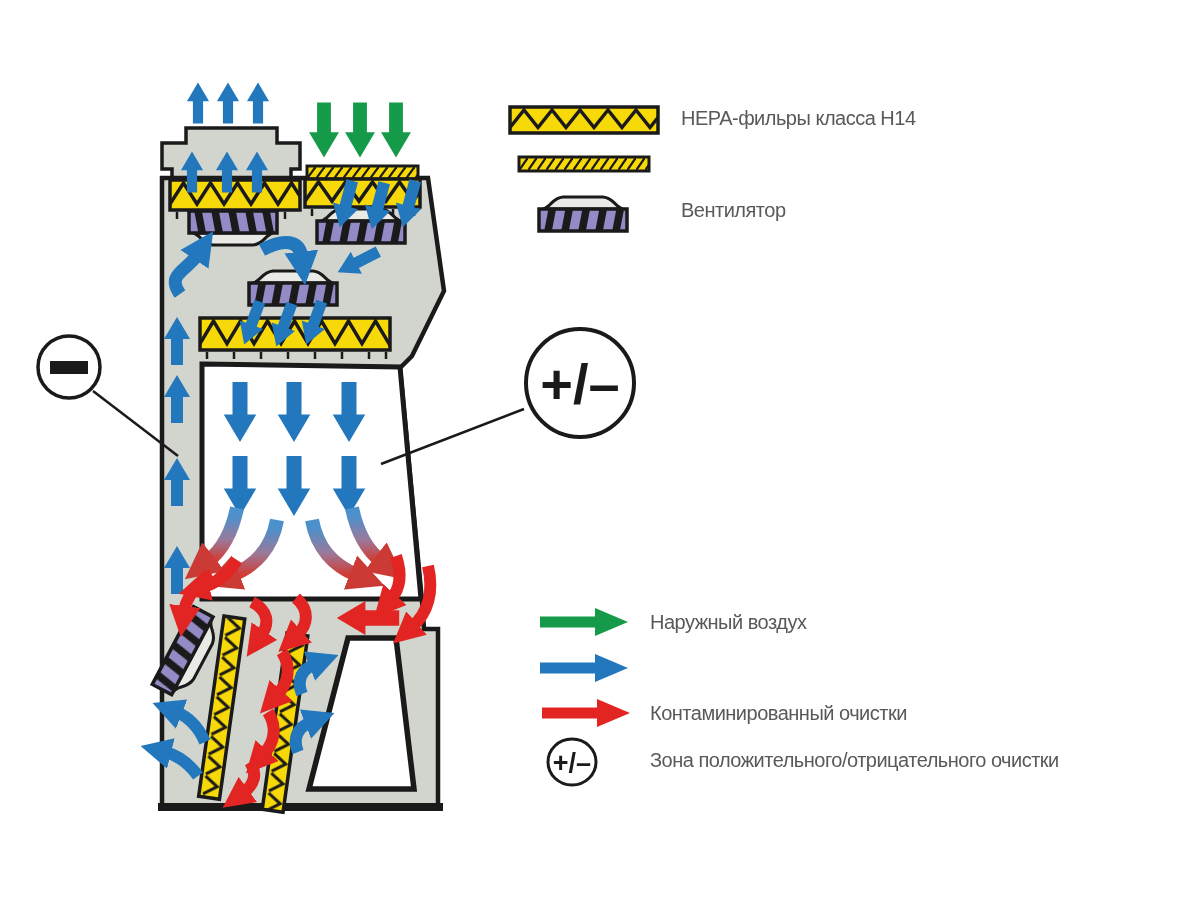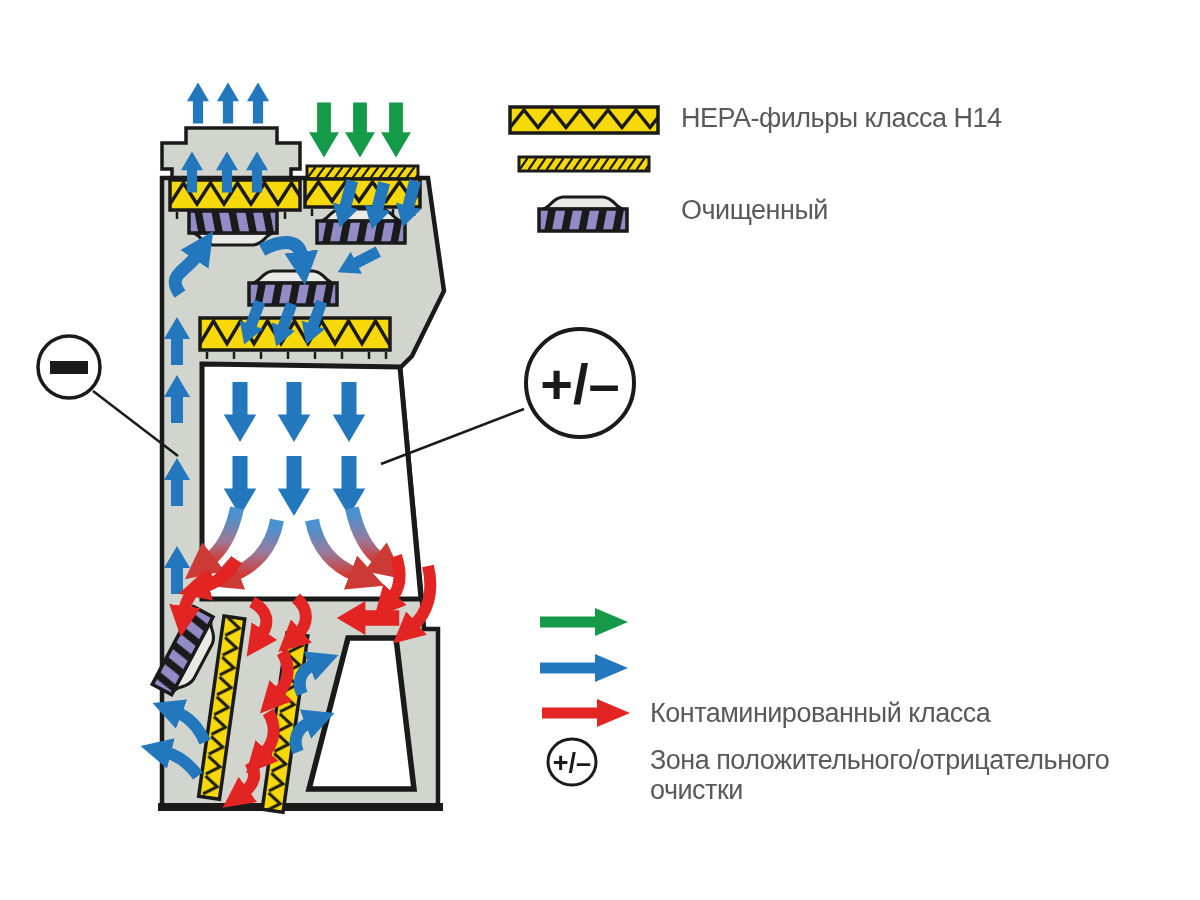--- a/index.html
+++ b/index.html
@@ -1,19 +1,19 @@
 <!DOCTYPE html>
 <html><head>
 <meta charset="utf-8">
 <style>
   html,body{margin:0;padding:0;background:#ffffff;}
   .stage{position:relative;width:1200px;height:900px;background:#ffffff;overflow:hidden;
          font-family:"Liberation Sans", sans-serif;}
   .stage svg{position:absolute;left:0;top:0;}
-  .lg{position:absolute;color:#59595b;font-size:27px;line-height:30px;letter-spacing:-0.5px;white-space:nowrap;}
+  .lg{position:absolute;color:#59595b;font-size:20px;line-height:30px;letter-spacing:-0.5px;white-space:nowrap;}
   .lg.wrap{white-space:normal;width:535px;}
 </style>
 </head>
 <body>
 
 <div class="stage">
 
 <svg width="1200" height="900" viewBox="0 0 1200 900">
   <defs>
     <path id="au" d="M0,-24 L-13,-2 L-6,-2 L-6,24 L6,24 L6,-2 L13,-2 Z"></path>
@@ -195,18 +195,19 @@
   <use href="#ah" fill="#149a48" transform="translate(540,622)"></use>
   <use href="#ah" fill="#2277bd" transform="translate(540,668)"></use>
   <use href="#ah" fill="#e22422" transform="translate(542,713)"></use>
   <g>
     <ellipse cx="572" cy="762" rx="24" ry="23" fill="#ffffff" stroke="#1a1a1a" stroke-width="3"></ellipse>
     <text x="572" y="772" text-anchor="middle" font-family="Liberation Sans, sans-serif" font-size="27" font-weight="bold" fill="#1a1a1a">+/–</text>
   </g>
 </svg>
 
 <div class="lg" style="left:681px;top:103px">HEPA-фильры класса H14</div>
-<div class="lg" style="left:681px;top:195px">Очищенный</div>
-
-<div class="lg" style="left:650px;top:698px">Контаминированный класса</div>
+<div class="lg" style="left:681px;top:195px">Вентилятор</div>
+
+<div class="lg" style="left:650px;top:607px">Наружный воздух</div>
+<div class="lg" style="left:650px;top:698px">Контаминированный очистки</div>
 <div class="lg wrap" style="left:650px;top:745px">Зона положительного/отрицательного очистки</div>
 
 </div>
 
 </body></html>

